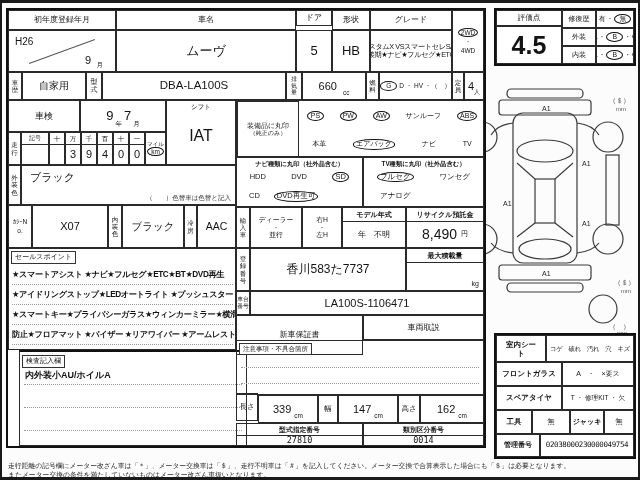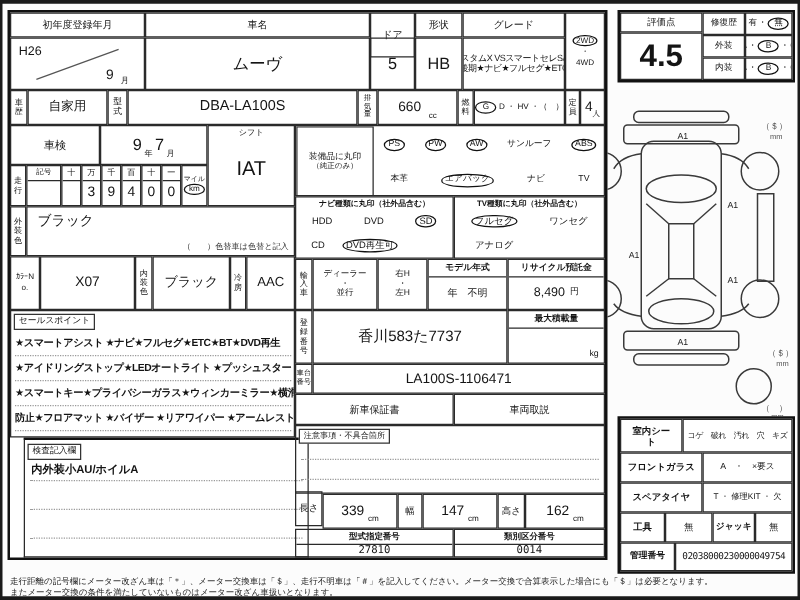--- a/index.html
+++ b/index.html
@@ -71,21 +71,21 @@
   </svg>
 
   <div class="tbl" style="left:4px;top:5px;width:480px;height:440px;z-index:1">
 
     <div class="c hdr" style="left:0;top:0;width:108px;height:20px">
         <span>初年度登録年月</span>
       </div>
     <div class="c hdr" style="left:108px;top:0;width:180px;height:20px">
         <span>車名</span>
       </div>
-    <div class="c hdr" style="left:288px;top:0;width:36px;height:36px">
+    <div class="c hdr" style="left:288px;top:0;width:36px;height:16px">
         <span>ドア</span>
       </div>
     <div class="c hdr" style="left:324px;top:0;width:38px;height:20px">
         <span>形状</span>
       </div>
     <div class="c hdr" style="left:362px;top:0;width:82px;height:20px">
         <span>グレード</span>
       </div>
     <div class="c col" style="left:444px;top:0;width:32px;height:62px;font-size:6.5px;gap:1px">
       <span class="circ">2WD</span>
@@ -298,21 +298,21 @@
         <span>・</span>
         <span>左H</span>
     </div>
     <div class="c col nb" style="left:334px;top:197px;width:64px;height:41px;border:1px solid #2a2a2a">
       <span style="font-size:7px;font-weight:bold;width:100%;border-bottom:1px solid #2a2a2a;height:13px;line-height:13px">モデル年式</span>
       <span style="font-size:8px;flex:1;display:flex;align-items:center">年　不明</span>
     </div>
     <div class="c col nb" style="left:398px;top:197px;width:78px;height:41px;border:1px solid #2a2a2a">
       <span style="font-size:7px;font-weight:bold;width:100%;border-bottom:1px solid #2a2a2a;height:13px;line-height:13px">リサイクル預託金</span>
       <span style="flex:1;display:flex;align-items:center;gap:4px">
-          <span style="font-size:10px">8,490</span>
+          <span style="font-size:14px">8,490</span>
           <span style="font-size:7px">円</span>
         </span>
     </div>
 
     <div class="c" style="left:228px;top:238px;width:14px;height:43px;font-size:6.5px">
         <span class="vt">登録番号</span>
       </div>
     <div class="c" style="left:242px;top:238px;width:156px;height:43px;font-size:12px">
         <span>香川583た7737</span>
       </div>
@@ -323,21 +323,21 @@
         </span>
     </div>
 
     <div class="c" style="left:228px;top:281px;width:14px;height:24px;font-size:5.8px;line-height:1.2">
         <span style="width:12px;word-break:break-all">車台番号</span>
       </div>
     <div class="c" style="left:242px;top:281px;width:234px;height:24px;font-size:11px">
         <span>LA100S-1106471</span>
       </div>
 
-    <div class="c" style="left:228px;top:305px;width:127px;height:25px;font-size:8px">
+    <div class="c" style="left:228px;top:305px;width:127px;height:40px;font-size:8px">
         <span>新車保証書</span>
       </div>
     <div class="c" style="left:355px;top:305px;width:121px;height:25px;font-size:8px">
         <span>車両取説</span>
       </div>
 
     <div class="c nb top left" style="left:228px;top:330px;width:248px;height:55px;border:1px solid #2a2a2a">
       <span class="sb" style="left:2px;top:2px;font-size:6.5px">注意事項・不具合箇所</span>
       <span class="dl" style="top:26px"></span>
       <span class="dl" style="top:42px"></span>

